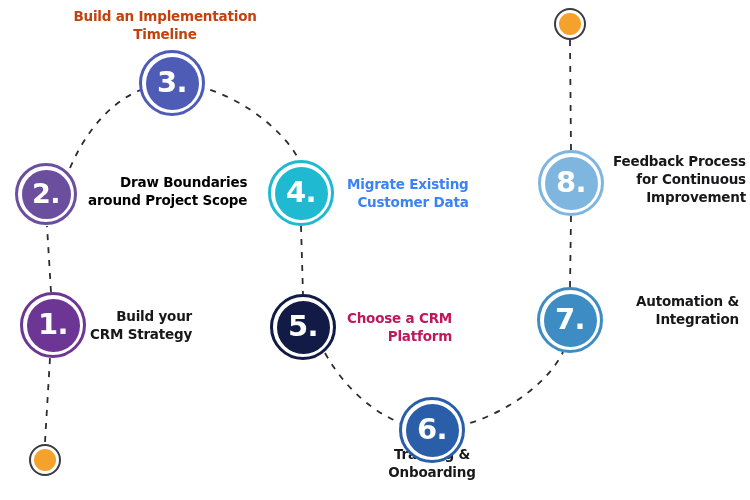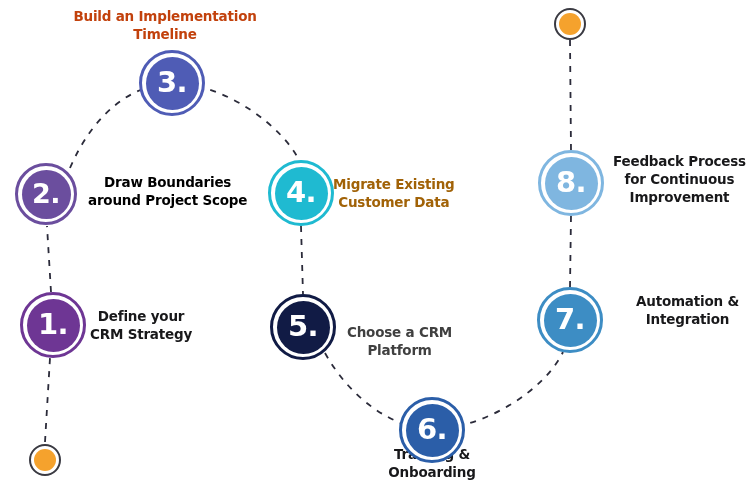--- a/index.html
+++ b/index.html
@@ -59,21 +59,21 @@
     position: absolute;
     color: #18181a;
     font-weight: bold;
     font-size: 13.5px;
     line-height: 1.32;
     letter-spacing: -0.2px;
     font-family: "DejaVu Sans", "Liberation Sans", sans-serif;
     z-index: 4;
     white-space: pre-line;
   }
-  .label.left { text-align: center; }
+  .label.left { text-align: right; }
   .label.center { text-align: center; }
 </style>
 </head>
 <body>
 
 <div id="canvas">
 
   <svg id="connectors" viewBox="0 0 750 500" xmlns="http://www.w3.org/2000/svg">
       <path d="M 45 442 L 50 358" fill="none" stroke="#2b2b3a" stroke-width="1.8" stroke-dasharray="6 7" stroke-linecap="butt"></path>
       <path d="M 51 292 L 47 226" fill="none" stroke="#2b2b3a" stroke-width="1.8" stroke-dasharray="6 7" stroke-linecap="butt"></path>
@@ -114,29 +114,29 @@
       <div class="node" style="left: 537px; top: 287px; width: 66px; height: 66px; border: 3px solid rgb(61, 141, 196); background: rgb(255, 255, 255);"></div>
       <div class="node" style="left: 543.5px; top: 293.5px; width: 53px; height: 53px; background: rgb(61, 141, 196); font-size: 29px;">
         <span class="num">7.</span>
       </div>
       <div class="node" style="left: 538px; top: 150px; width: 66px; height: 66px; border: 3px solid rgb(127, 182, 224); background: rgb(255, 255, 255);"></div>
       <div class="node" style="left: 544.5px; top: 156.5px; width: 53px; height: 53px; background: rgb(127, 182, 224); font-size: 29px;">
         <span class="num">8.</span>
       </div>
     </div>
   <div id="labels-layer">
-      <div class="label left" style="left: 90px; top: 308px; color: rgb(24, 24, 26);">Define your
+      <div class="label left" style="left: 90px; top: 308px; color: rgb(24, 24, 26);">Build your
 CRM Strategy</div>
       <div class="label left" style="left: 88px; top: 174px; color: #000000;">Draw Boundaries
 around Project Scope</div>
       <div class="label center" style="left: 65px; top: 8px; width: 200px; color: #c2410c;">Build an Implementation
 Timeline</div>
-      <div class="label left" style="left: 333px; top: 176px; color: #a16207;">Migrate Existing
+      <div class="label left" style="left: 347px; top: 176px; color: #3b82f6;">Migrate Existing
 Customer Data</div>
-      <div class="label left" style="left: 347px; top: 324px; color: #404040;">Choose a CRM
+      <div class="label left" style="left: 347px; top: 310px; color: #be185d;">Choose a CRM
 Platform</div>
       <div class="label center" style="left: 350px; top: 446px; width: 164px; color: rgb(24, 24, 26);">Training &amp; Onboarding</div>
       <div class="label left" style="left: 636px; top: 293px; color: rgb(24, 24, 26);">Automation &amp;
 Integration</div>
       <div class="label left" style="left: 613px; top: 153px; color: rgb(24, 24, 26);">Feedback Process
 for Continuous
 Improvement</div>
     </div>
   <div id="endpoints-layer">
       <div class="endpoint" style="left: 29px; top: 444px; width: 32px; height: 32px; border: 2px solid rgb(58, 58, 66); background: rgb(255, 255, 255);">

